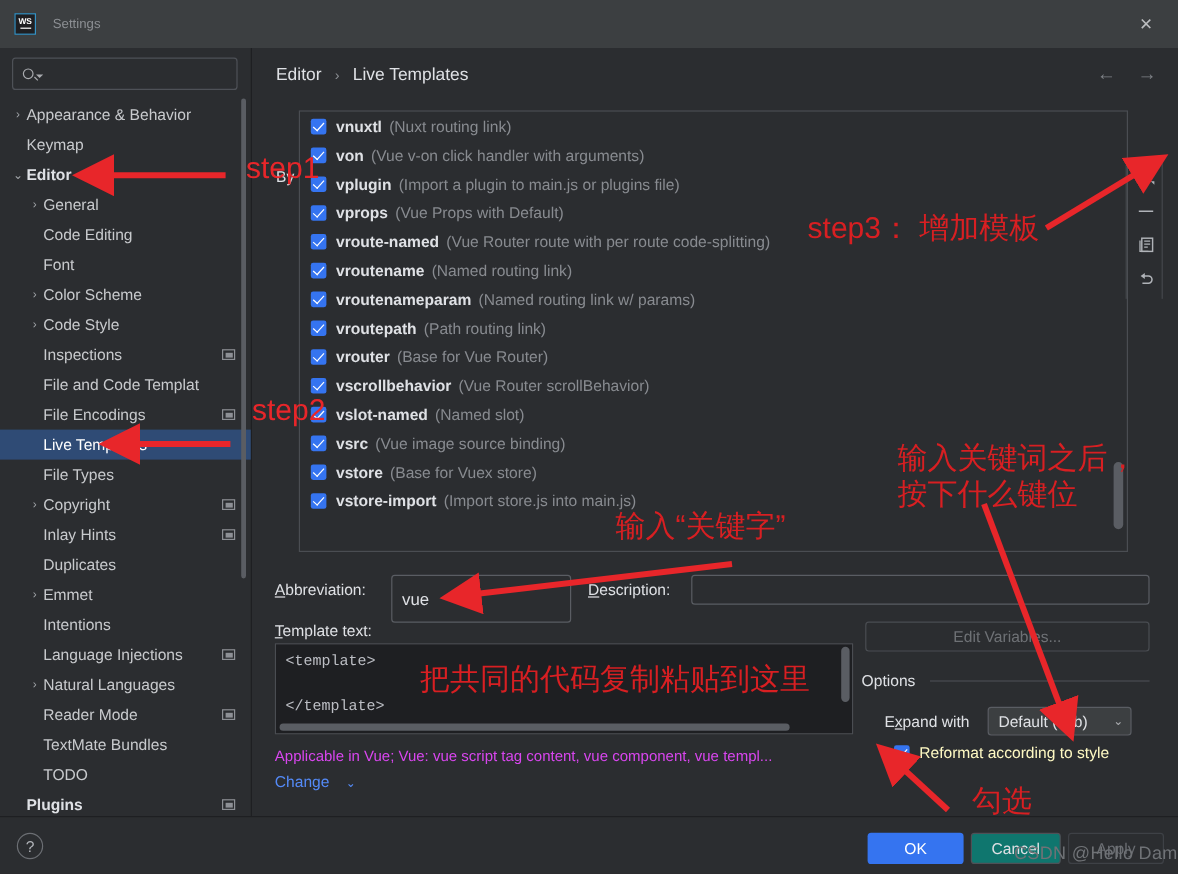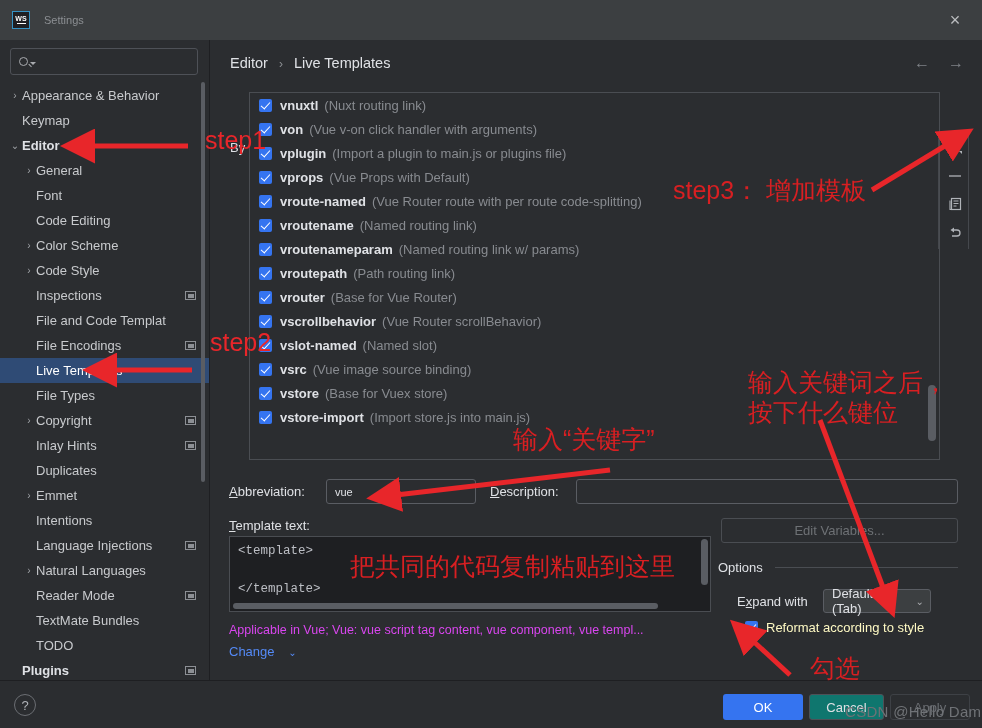--- a/index.html
+++ b/index.html
@@ -150,23 +150,23 @@
     width:26px; height:26px; display:flex; align-items:center; justify-content:center;
     color:#b0b3b8;
   }
   #tool-divider-l { position:absolute; left:938px; top:133px; width:1px; height:116px; background:#45484d;}
   #tool-divider-r { position:absolute; left:968px; top:133px; width:1px; height:116px; background:#45484d;}
 
   
   #abbr-label { position:absolute; left:229px; top:484px; font-size:13px; color:#dfe1e5; }
   #abbr-label u { text-decoration: underline; }
   #abbr-input {
-    position:absolute; left:326px; top:479px; width:150px; height:25px;
+    position:absolute; left:326px; top:479px; width:150px; height:40px;
     background:#2b2d30; border:1px solid #5a5d63; border-radius:3px;
-    display:flex; align-items:center; padding-left:8px; font-size:11px; color:#dfe1e5;
+    display:flex; align-items:center; padding-left:8px; font-size:14px; color:#dfe1e5;
   }
   #desc-label { position:absolute; left:490px; top:484px; font-size:13px; color:#dfe1e5;}
   #desc-input {
     position:absolute; left:576px; top:479px; width:382px; height:25px;
     background:#2b2d30; border:1px solid #5a5d63; border-radius:3px;
   }
   #tt-label { position:absolute; left:229px; top:518px; font-size:13px; color:#dfe1e5;}
   #tt-box {
     position:absolute; left:229px; top:536px; width:482px; height:76px;
     background:#1e1f22; border:1px solid #4a4d52; overflow:hidden;
@@ -197,21 +197,21 @@
     border:1px solid #4a4d52; border-radius:3px; background:#2b2d30;
     display:flex; align-items:center; justify-content:center;
     font-size:13px; color:#6e7175;
   }
   #options-label { position:absolute; left:718px; top:560px; font-size:13px; color:#dfe1e5;}
   #options-rule {
     position:absolute; left:775px; top:567px; width:183px; height:1px; background:#4a4d52;
   }
   #expand-with-lbl { position:absolute; left:737px; top:594px; font-size:13px; color:#dfe1e5;}
   #expand-with-combo {
-    position:absolute; left:823px; top:589px; width:108px; height:24px;
+    position:absolute; left:823px; top:589px; width:120px; height:24px;
     background:#3c3f41; border:1px solid #5a5d63; border-radius:3px;
     display:flex; align-items:center; justify-content:space-between;
     padding:0 6px 0 8px; font-size:13px; color:#dfe1e5;
   }
   #reformat-row {
     position:absolute; left:745px; top:620px; display:flex; align-items:center;
     font-size:13px; color:#fef9c3;
   }
 
   
@@ -280,25 +280,25 @@
         <div class="tree-row ind0 bold">
           <span class="arrow">⌄</span>
           <span class="tree-label">Editor</span>
         </div>
         <div class="tree-row ind1">
           <span class="arrow">›</span>
           <span class="tree-label">General</span>
         </div>
         <div class="tree-row ind1">
           <span class="arrow"></span>
+          <span class="tree-label">Code Editing</span>
+        </div>
+        <div class="tree-row ind1">
+          <span class="arrow"></span>
           <span class="tree-label">Font</span>
-        </div>
-        <div class="tree-row ind1">
-          <span class="arrow"></span>
-          <span class="tree-label">Code Editing</span>
         </div>
         <div class="tree-row ind1">
           <span class="arrow">›</span>
           <span class="tree-label">Color Scheme</span>
         </div>
         <div class="tree-row ind1">
           <span class="arrow">›</span>
           <span class="tree-label">Code Style</span>
         </div>
         <div class="tree-row ind1">

